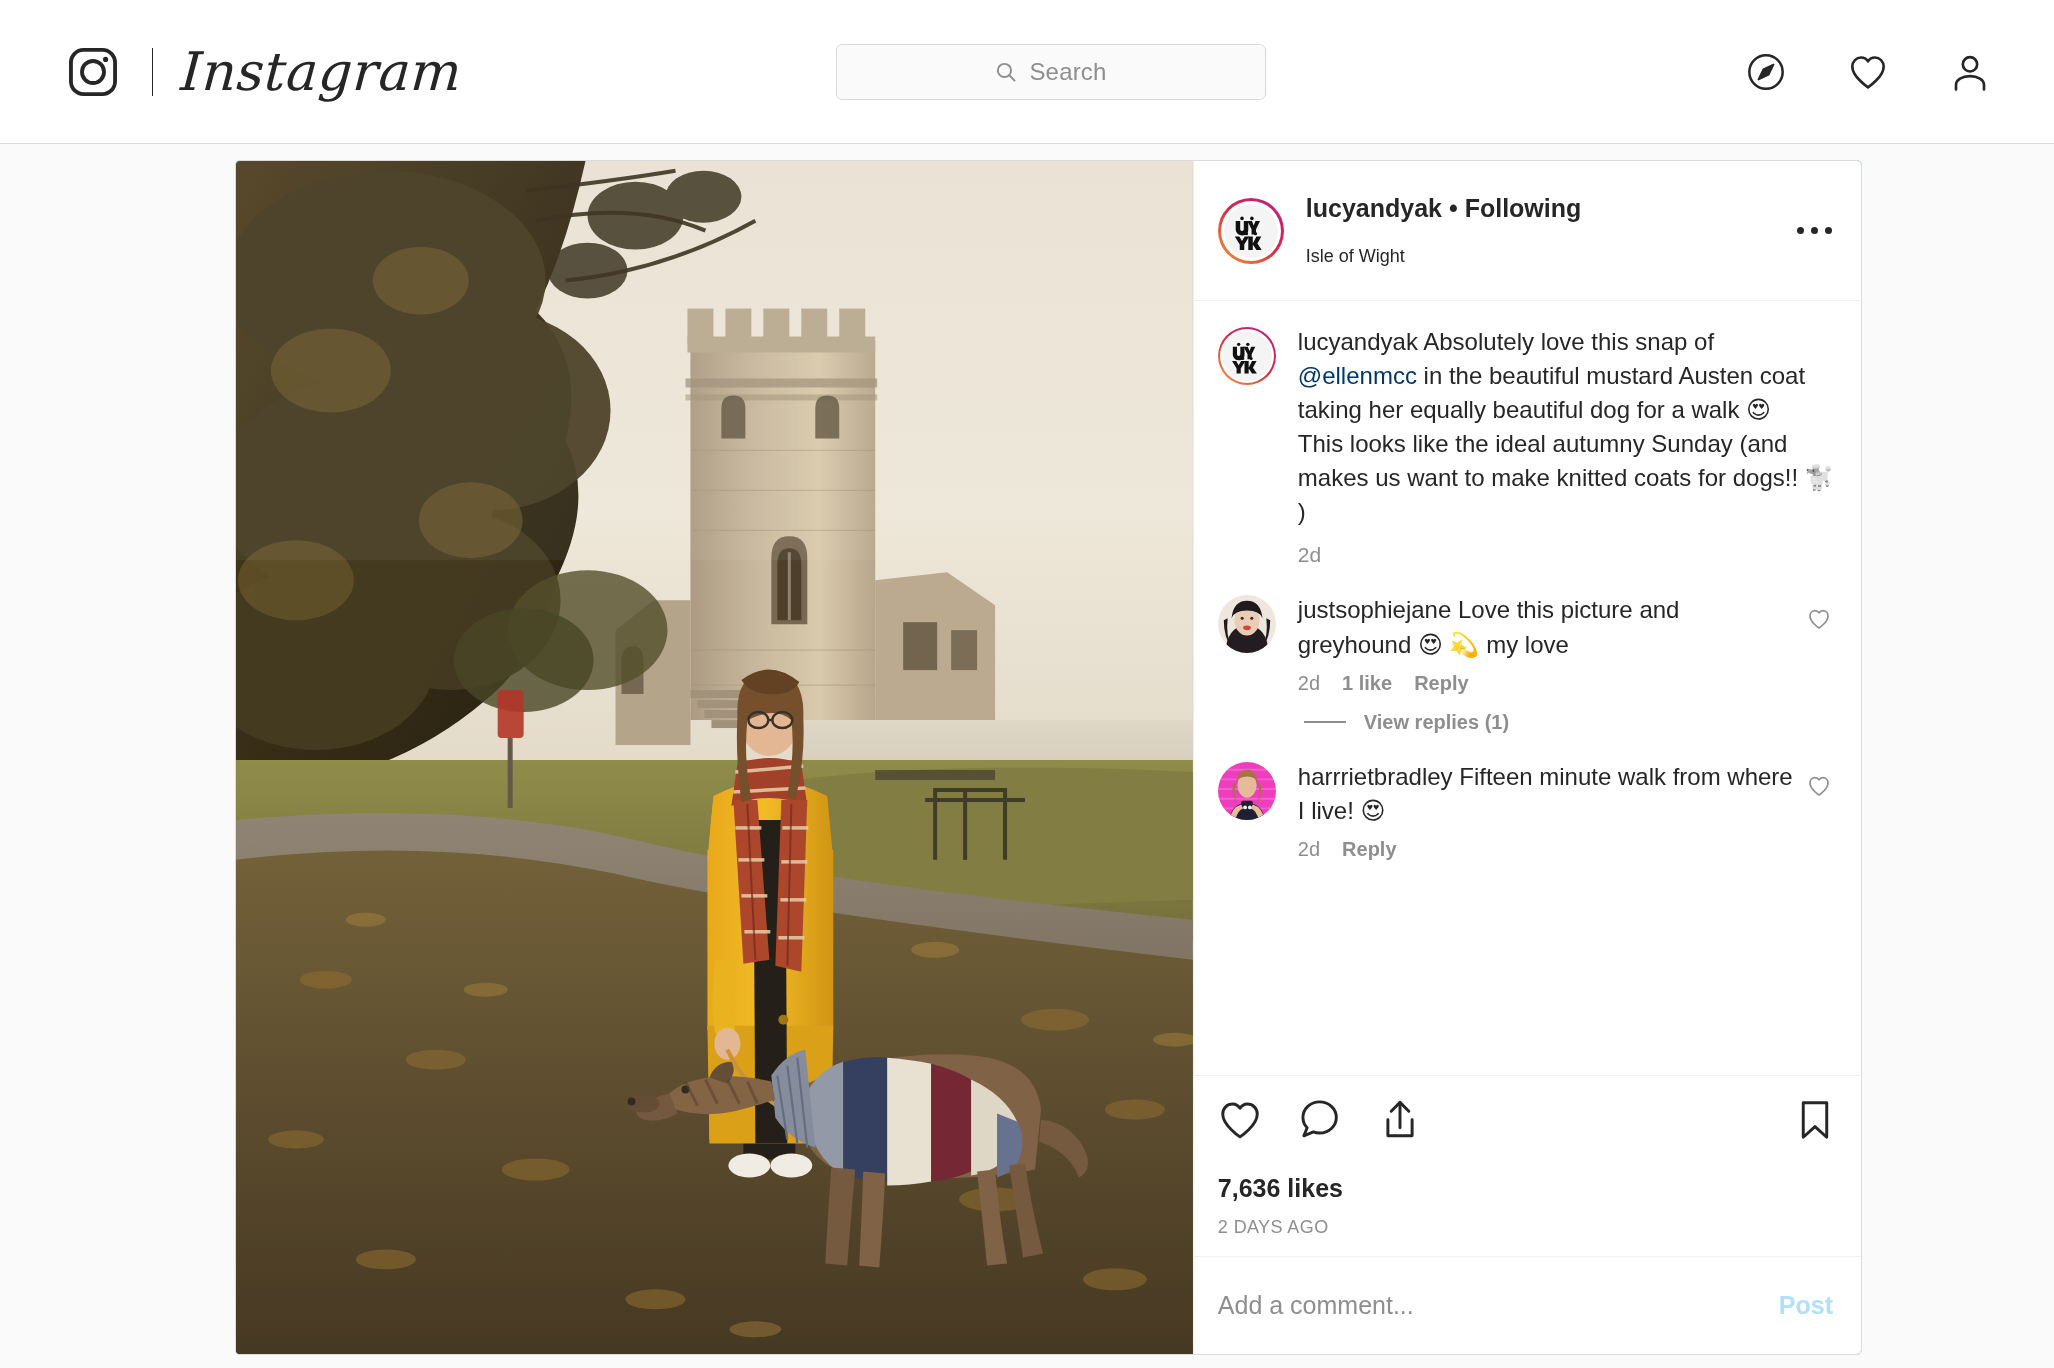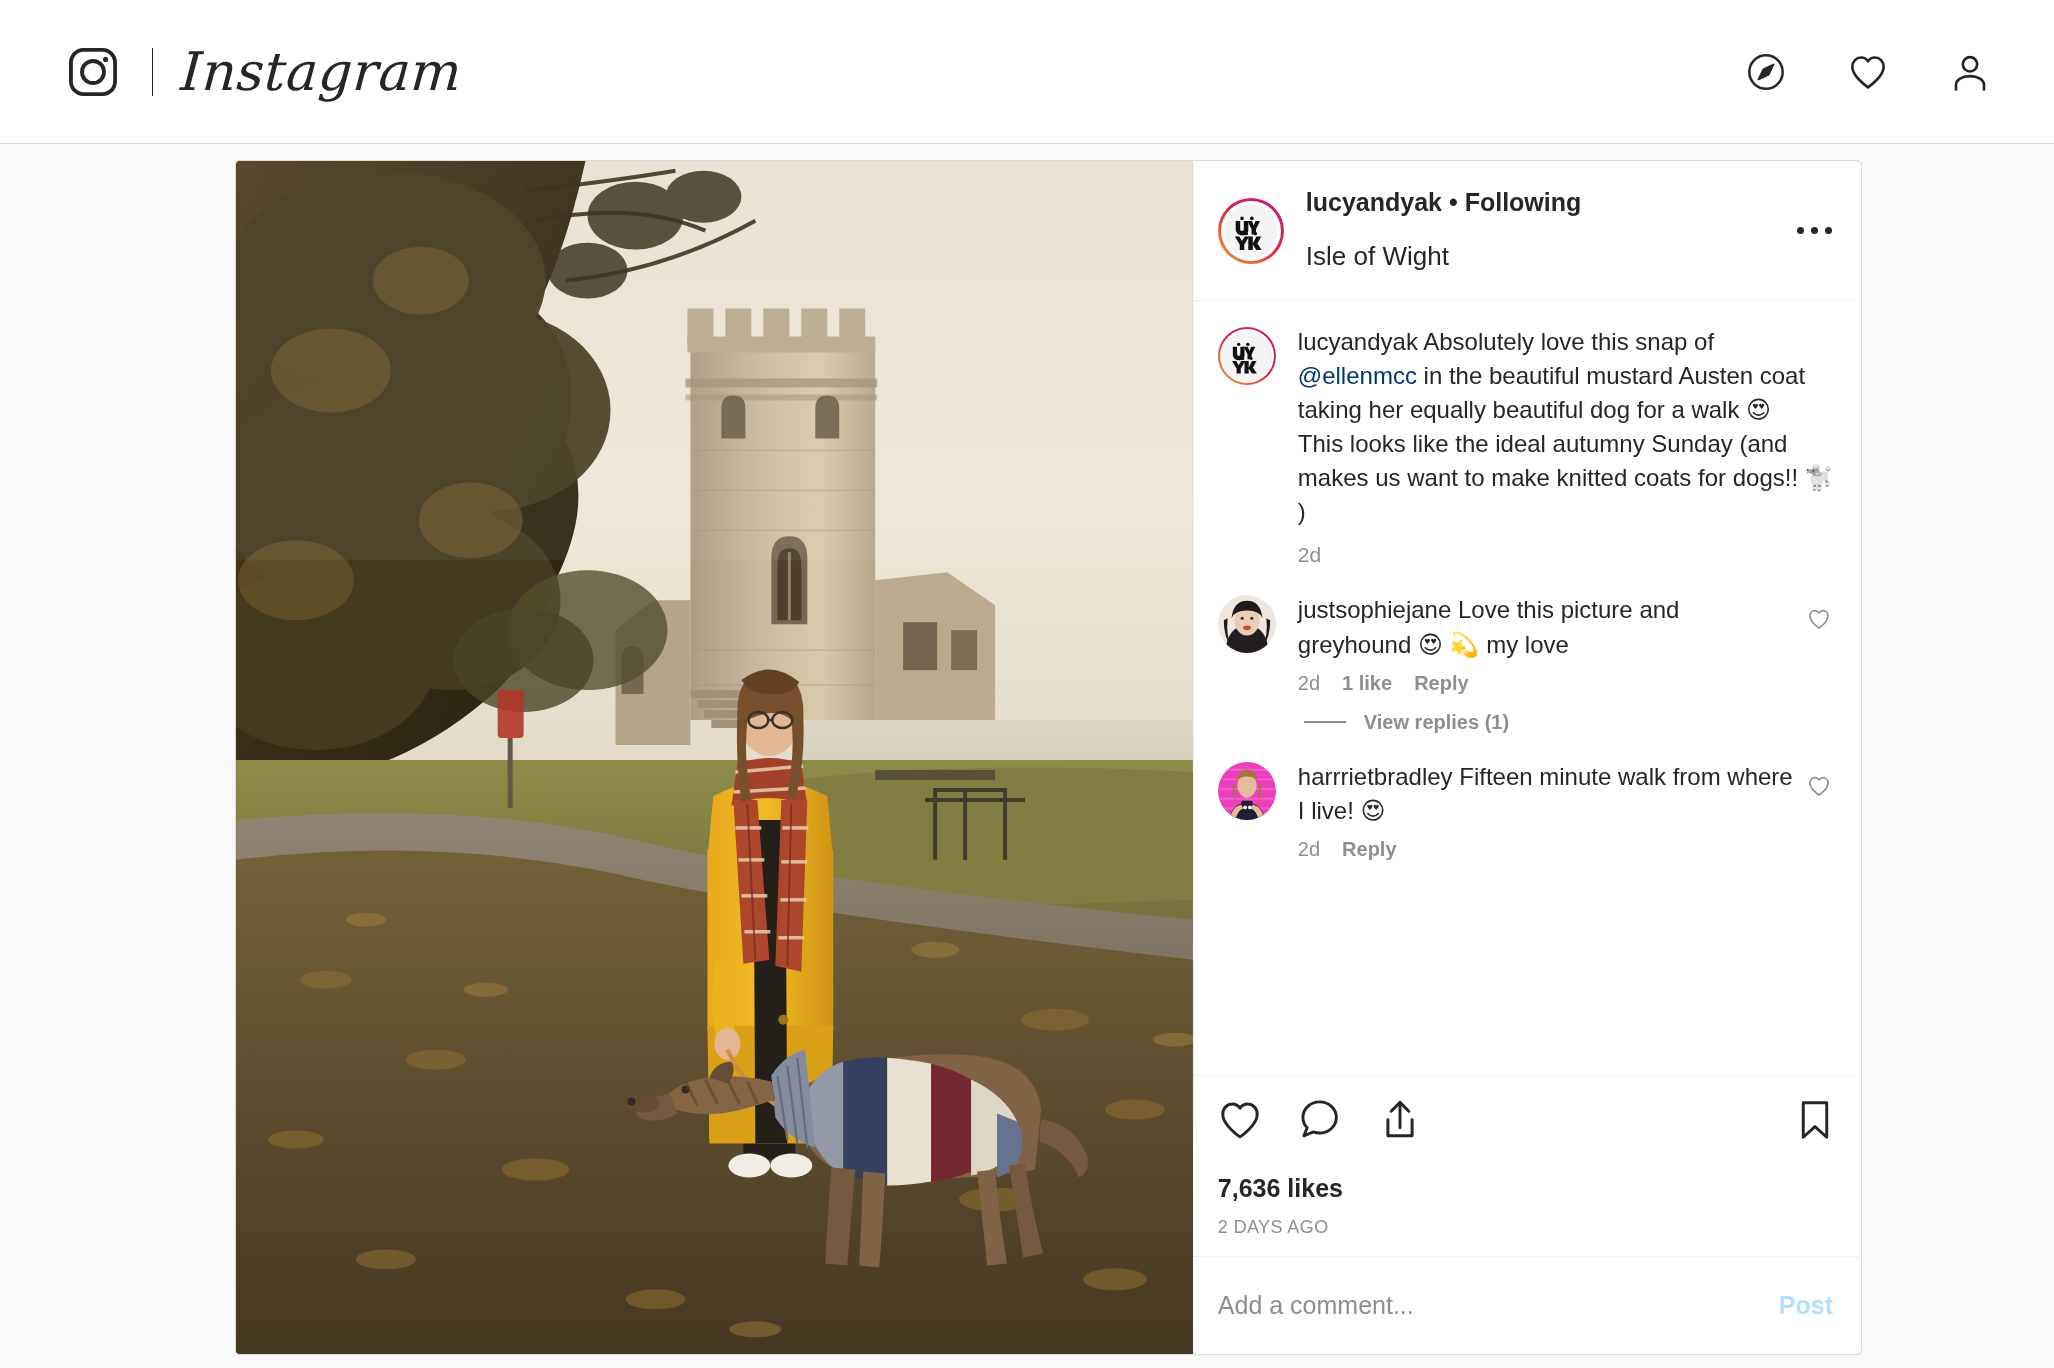--- a/index.html
+++ b/index.html
@@ -101,21 +101,21 @@
   }
   .avatar-img {
     width: 100%; height: 100%; border-radius: 50%;
     display:block; overflow:hidden;
   }
   .hdr-text { margin-left: 22px; flex: 1 1 auto; min-width: 0; }
   .hdr-user {
     font-size: 25px; font-weight: bold; color: #262626; line-height: 1.25;
     white-space: nowrap;
   }
-  .hdr-loc { font-size: 26px; color: #262626; line-height: 1.3; margin-top: 21px; }
+  .hdr-loc { font-size: 18px; color: #262626; line-height: 1.3; margin-top: 21px; }
   .more-dots {
     flex: 0 0 auto; width: 50px; height: 40px;
     display: flex; align-items: center; justify-content: center; gap: 7px;
     cursor: pointer;
   }
   .more-dots i { width: 7px; height: 7px; border-radius: 50%; background: #262626; display:block; }
 
   
   .comments-region {
     flex: 1 1 auto;
@@ -205,20 +205,29 @@
       <svg class="ig-glyph" viewBox="0 0 24 24" fill="none" stroke="#262626" stroke-width="1.7">
         <rect x="2.2" y="2.2" width="19.6" height="19.6" rx="5.6"></rect>
         <circle cx="12" cy="12" r="4.9"></circle>
         <circle cx="17.6" cy="6.4" r="1.15" fill="#262626" stroke="none"></circle>
       </svg>
     </span>
     <span class="nav-divider"></span>
     <span class="wordmark">Instagram</span>
   </div>
 
+  <div class="searchbox">
+    <span>
+      <svg class="search-ico" viewBox="0 0 24 24" fill="none" stroke="#8e8e8e" stroke-width="2.1">
+        <circle cx="10.3" cy="10.3" r="7.2"></circle>
+        <line x1="15.6" y1="15.6" x2="21.4" y2="21.4" stroke-linecap="round"></line>
+      </svg>
+    </span>
+    <span class="search-placeholder">Search</span>
+  </div>
 
   <div class="nav-right">
     <span>
       <svg class="nav-icon" viewBox="0 0 24 24" fill="none" stroke="#262626" stroke-width="1.5">
         <circle cx="12" cy="12" r="10"></circle>
         <polygon points="16.5,7.5 10.4,10.4 7.5,16.5 13.6,13.6" fill="#262626" stroke="#262626" stroke-width="1.1" stroke-linejoin="round"></polygon>
       </svg>
     </span>
     <span>
       <svg class="nav-icon" viewBox="0 0 24 24" fill="none" stroke="#262626" stroke-width="1.6" stroke-linejoin="round">

